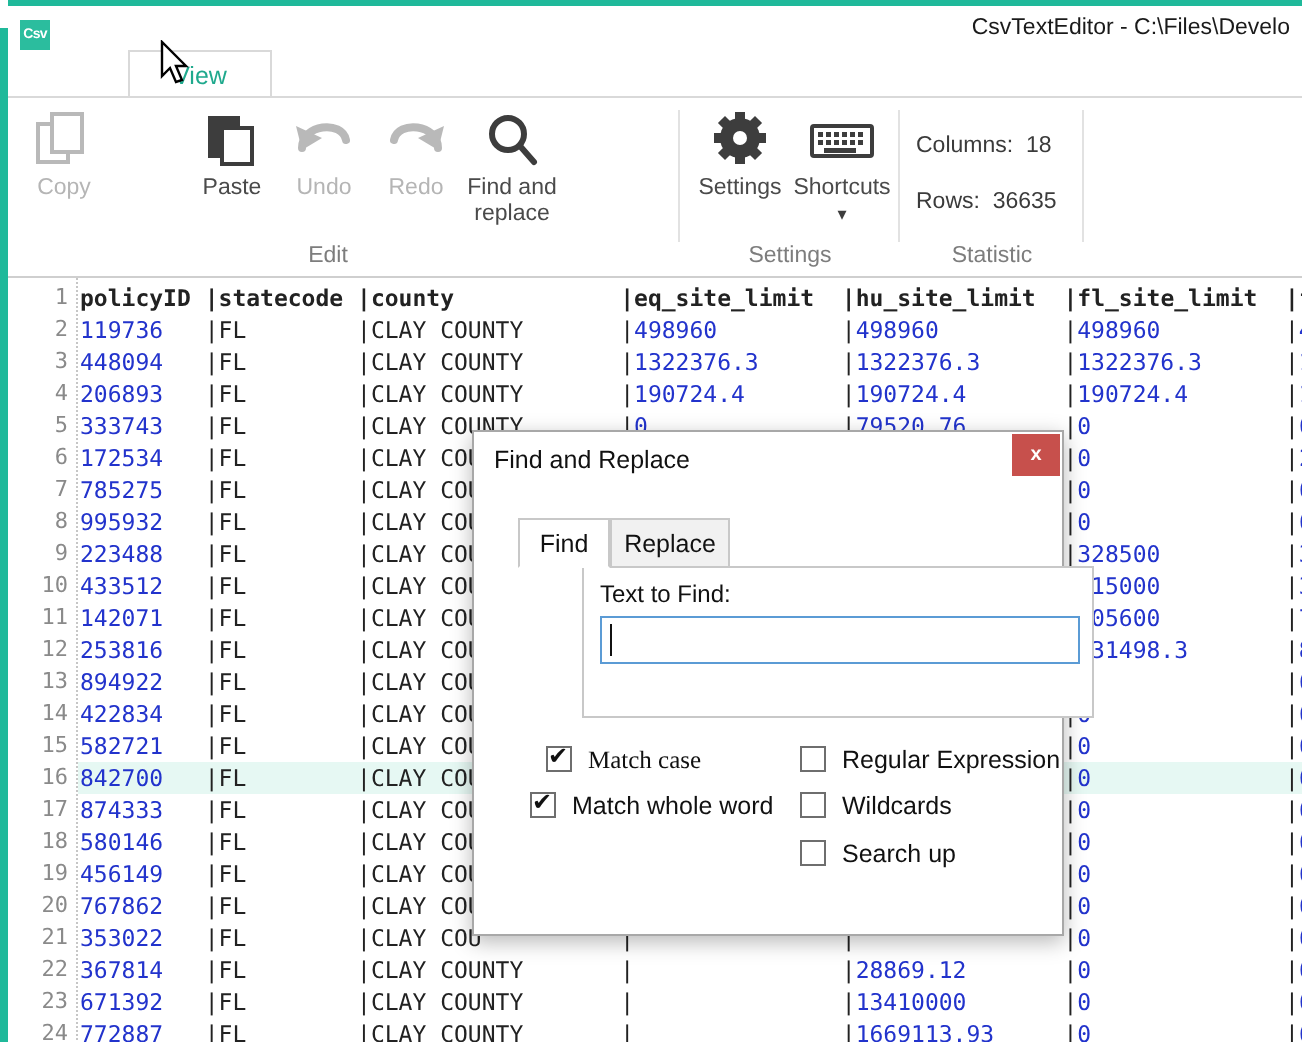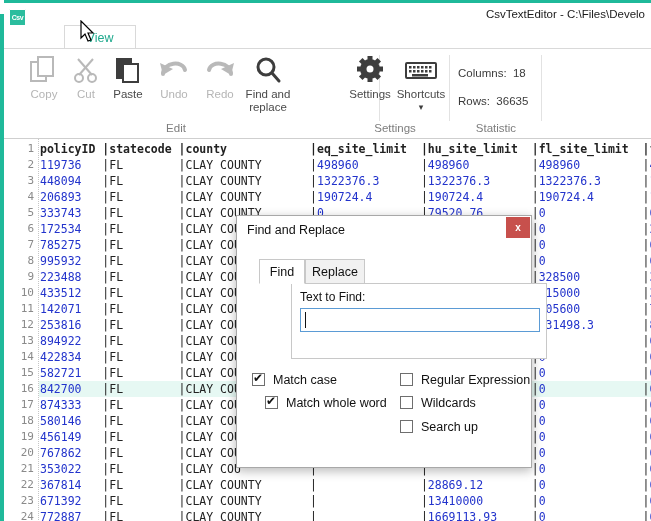--- a/index.html
+++ b/index.html
@@ -313,42 +313,31 @@
     <div class="edge-strip-inner"></div>
   </div>
 
   <div class="tabstrip">
     <div class="tab-file">File</div>
     <div class="tab-view">View</div>
   </div>
 
   <div class="ribbon">
 
-    <div class="rgroup" style="left:12px; width:364px;">
+    <div class="rgroup" style="left:0; width:336px;">
       <div class="rbtn dim" style="left:4px; width:48px;">
         <span class="ico">
           <svg width="30" height="32" viewBox="0 0 30 32">
             <rect x="2" y="8" width="15" height="19" fill="none" stroke="#b9b9b9" stroke-width="2"></rect>
             <rect x="9" y="3" width="15" height="19" fill="#ffffff" stroke="#b9b9b9" stroke-width="2"></rect>
           </svg>
         </span>
         <span class="lbl">Copy</span>
       </div>
 
-      <div class="rbtn dim" style="left:50px; width:40px;">
-        <span class="ico">
-          <svg width="28" height="32" viewBox="0 0 28 32">
-            <circle cx="7" cy="24" r="4" fill="none" stroke="#b9b9b9" stroke-width="2"></circle>
-            <circle cx="20" cy="24" r="4" fill="none" stroke="#b9b9b9" stroke-width="2"></circle>
-            <line x1="20" y1="21" x2="6" y2="5" stroke="#b9b9b9" stroke-width="2"></line>
-            <line x1="7" y1="21" x2="21" y2="5" stroke="#b9b9b9" stroke-width="2"></line>
-          </svg>
-        </span>
-        <span class="lbl">Cut</span>
-      </div>
 
       <div class="rbtn" style="left:88px; width:48px;">
         <span class="ico">
           <svg width="30" height="32" viewBox="0 0 30 32">
             <rect x="3" y="4" width="16" height="21" fill="#3d3d3d"></rect>
             <rect x="10" y="10" width="15" height="18" fill="#ffffff" stroke="#3d3d3d" stroke-width="2"></rect>
           </svg>
         </span>
         <span class="lbl">Paste</span>
       </div>
@@ -519,21 +508,21 @@
         <div class="fld-label">Text to Find:</div>
         <input class="fld-input" type="text" value="" placeholder="" style="">
         <div class="caret"></div>
       </div>
       <div class="dtab active">Find</div>
       <div class="dtab inactive">Replace</div>
     </div>
 
     <div class="find-btn">Find</div>
 
-    <div class="chk-row" style="left:15px; top:157px;">
+    <div class="chk-row" style="left:36px; top:157px;font-family:Liberation Serif, serif;">
       <span class="chk-box on"></span><span>Match case</span>
     </div>
     <div class="chk-row" style="left:28px; top:180px;">
       <span class="chk-box on"></span><span>Match whole word</span>
     </div>
     <div class="chk-row" style="left:163px; top:157px;">
       <span class="chk-box"></span><span>Regular Expression</span>
     </div>
     <div class="chk-row" style="left:163px; top:180px;">
       <span class="chk-box"></span><span>Wildcards</span>

